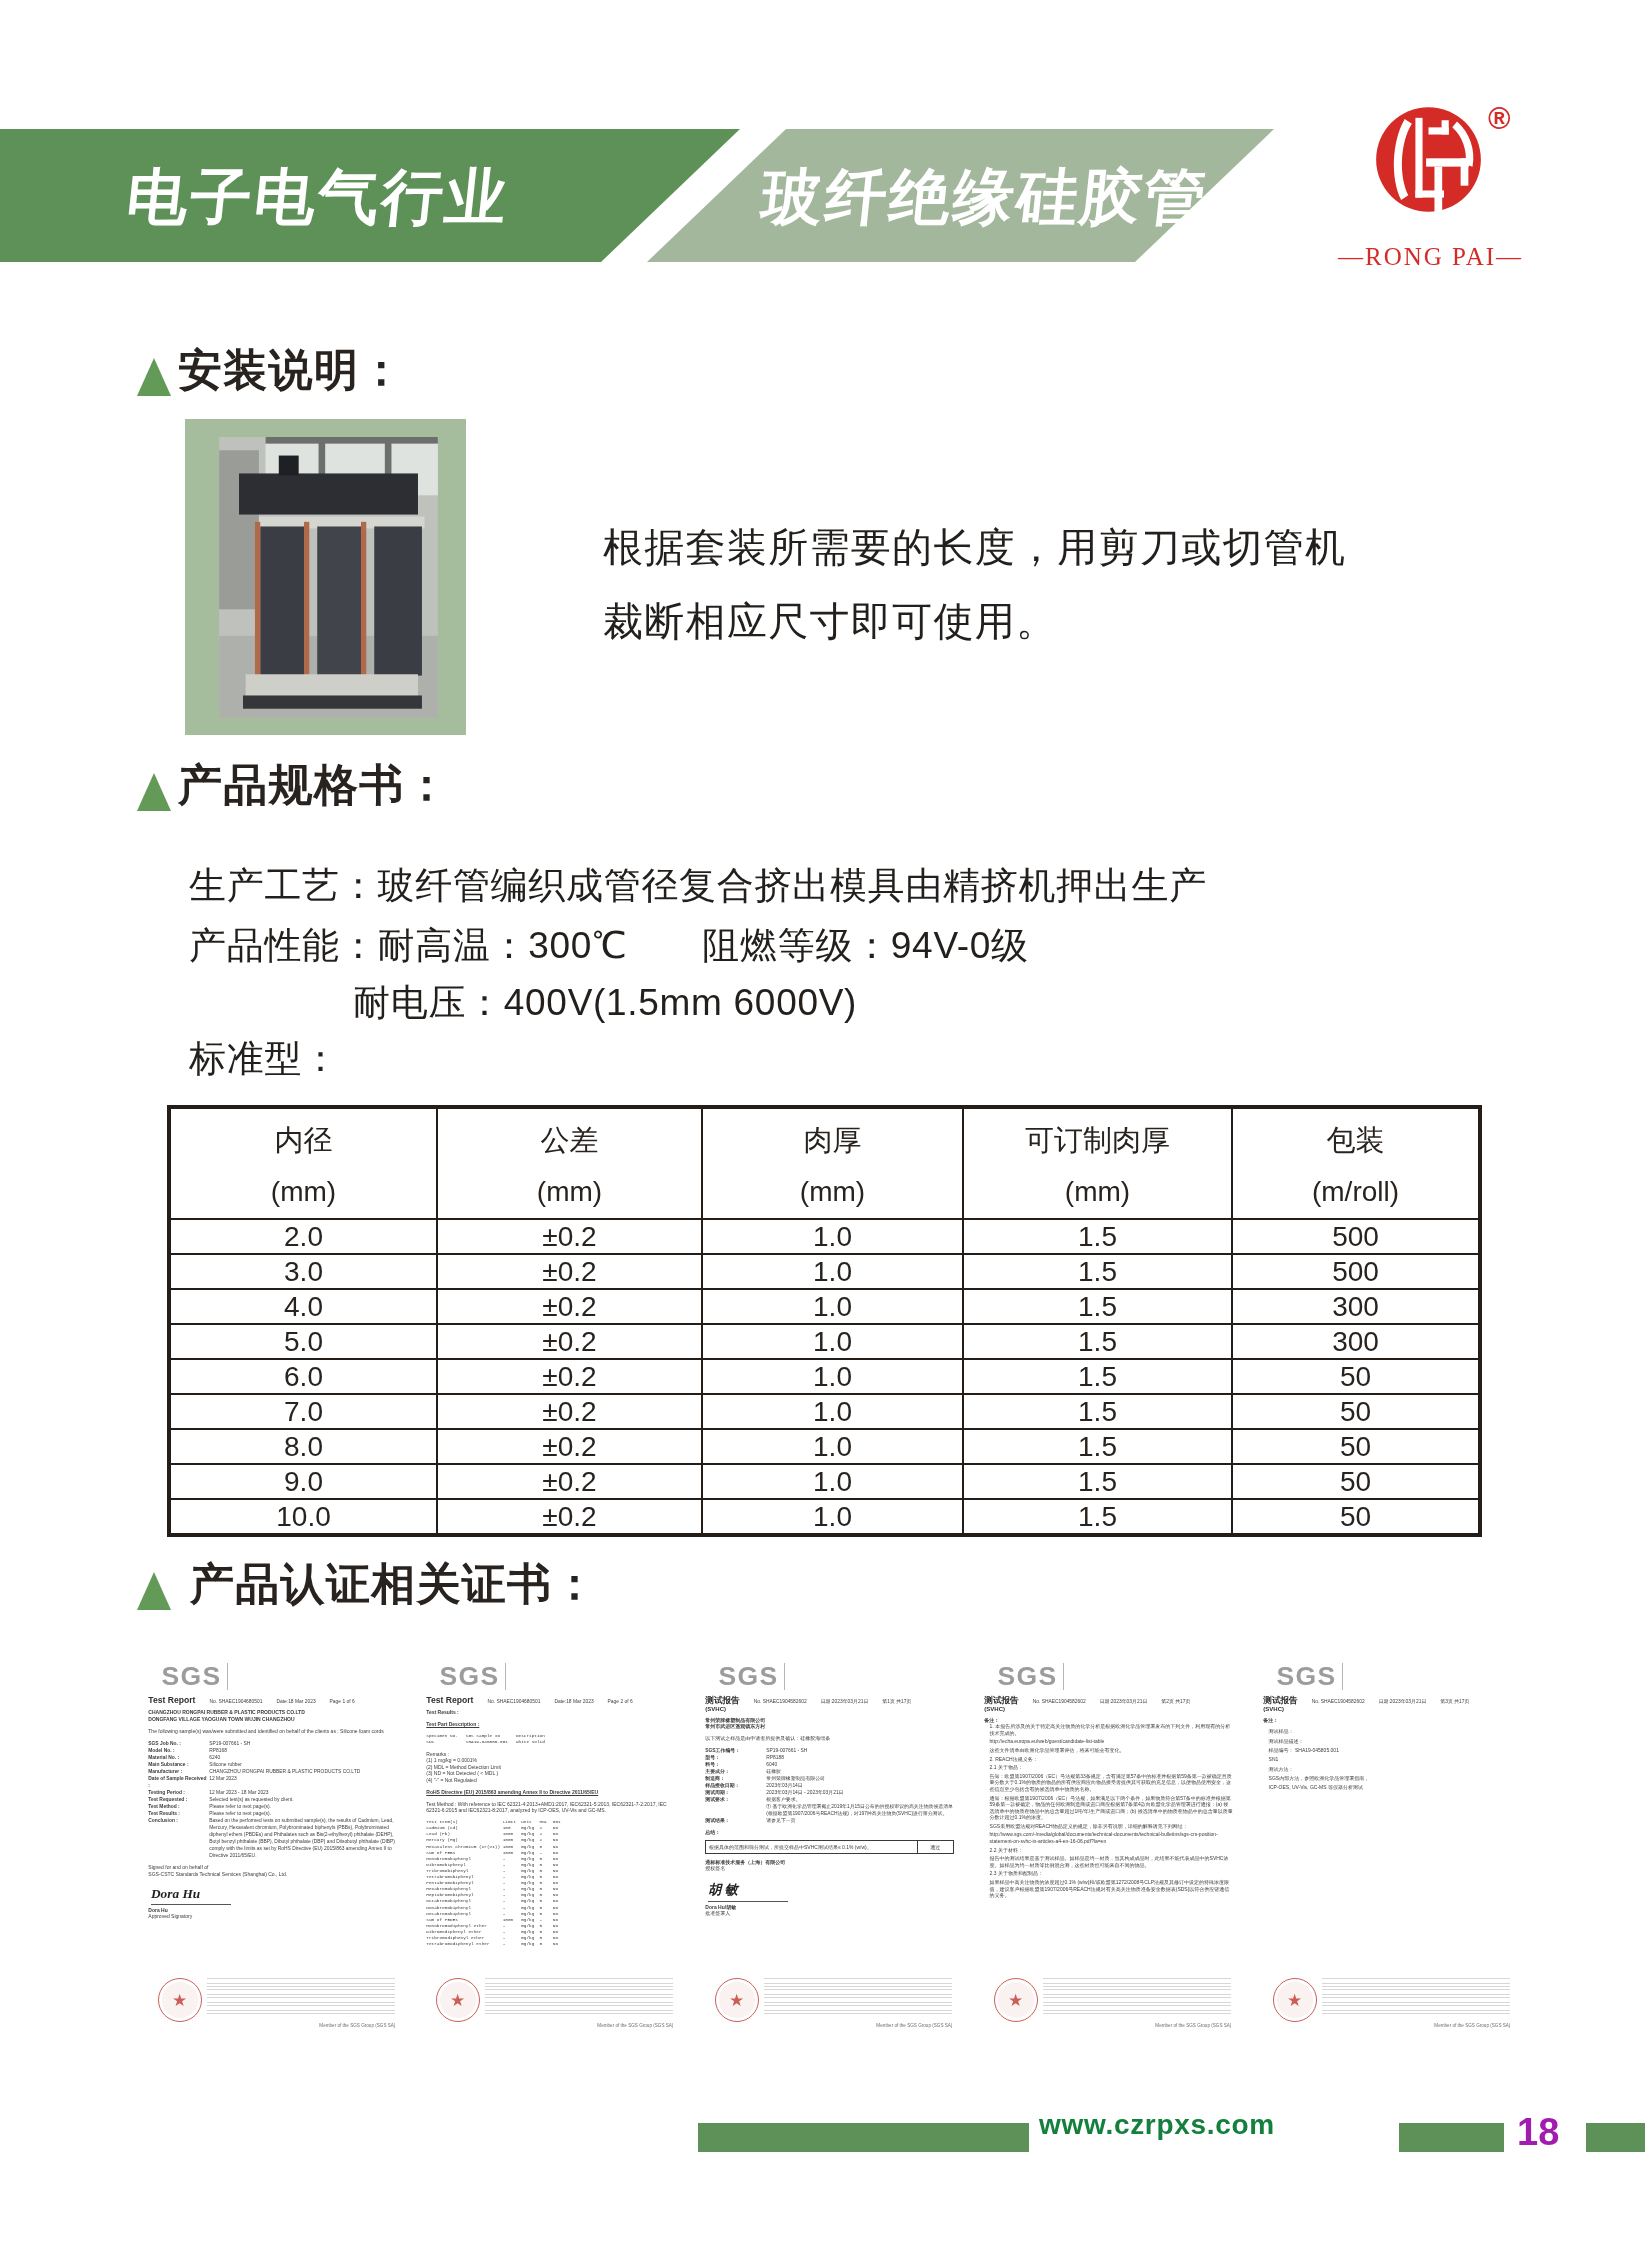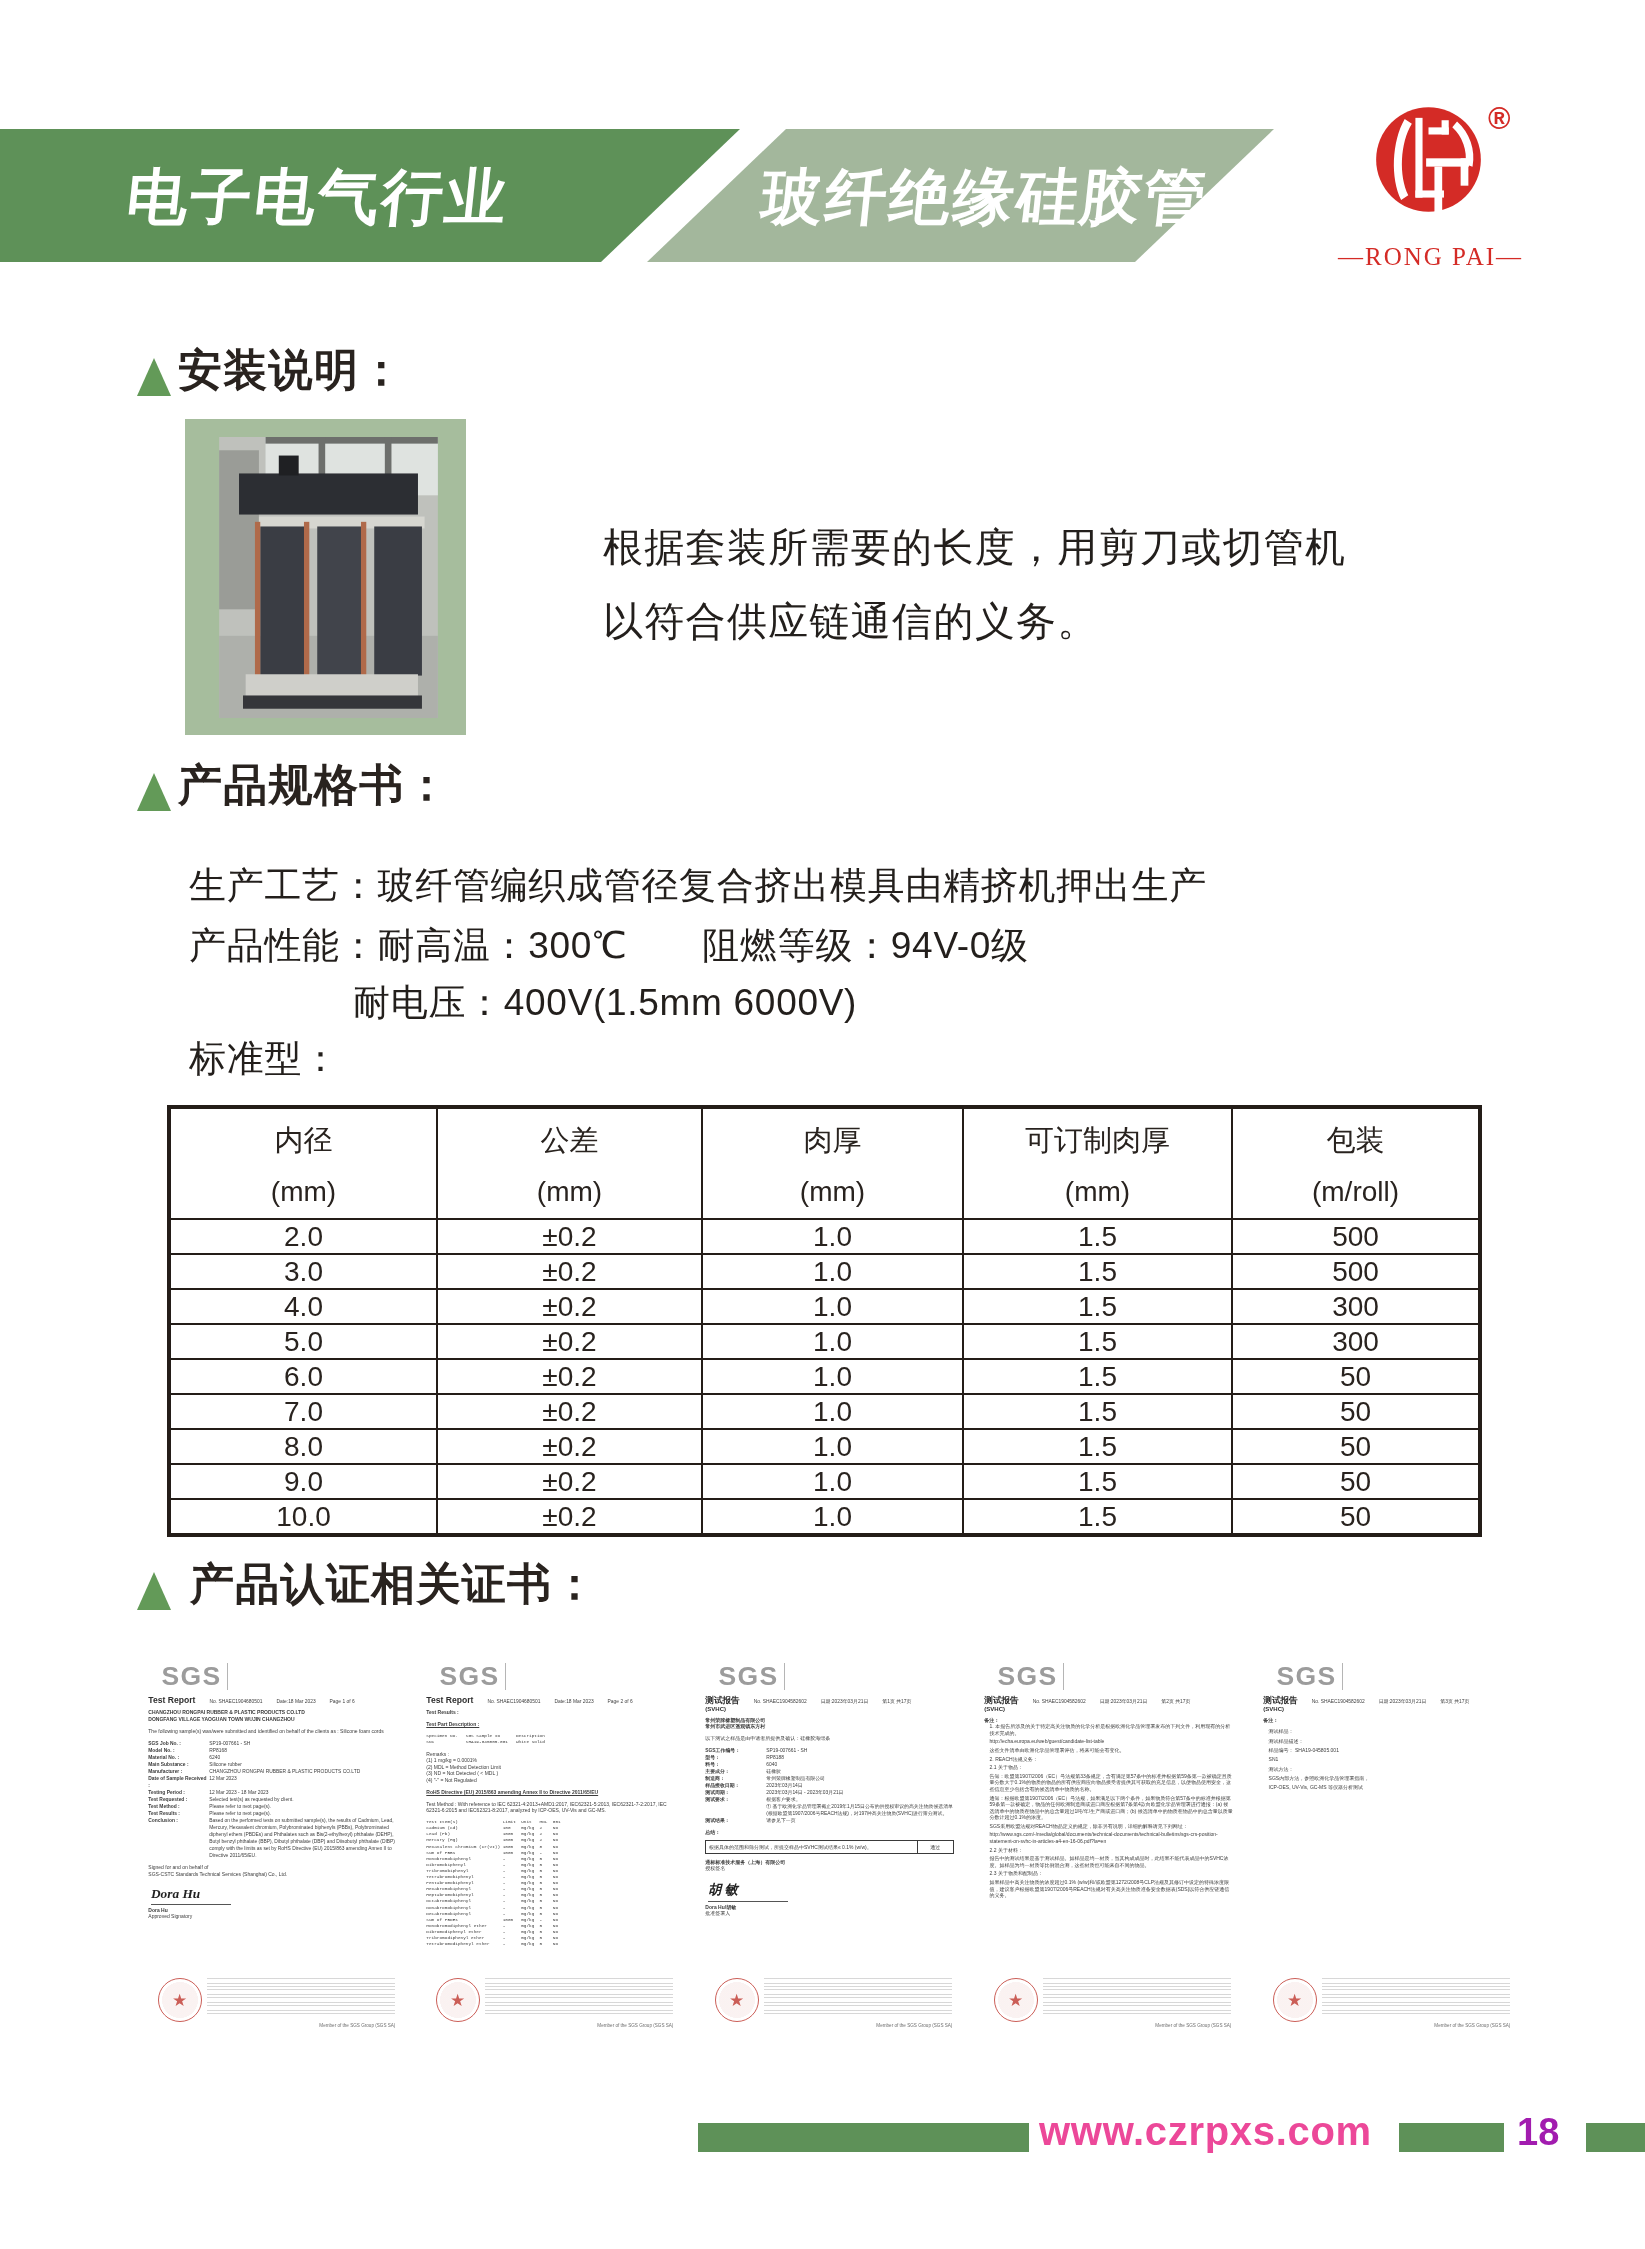--- a/index.html
+++ b/index.html
@@ -71,21 +71,21 @@
   .stamp{position:absolute;left:14.6px;bottom:46px;width:42px;height:42px;
          border:1.7px solid #c2423a;border-radius:50%;display:flex;align-items:center;
          justify-content:center;color:#c2423a;font-size:17px;opacity:.85;background:
          radial-gradient(circle at 50% 50%, rgba(196,66,58,.08) 60%, transparent 61%);}
   .fineprint{position:absolute;left:64px;right:6.6px;bottom:52px;height:38px;opacity:.65;
          background:repeating-linear-gradient(to bottom,#c2c2c2 0 0.7px,transparent 0.7px 2.7px);}
   .member{position:absolute;right:6.6px;bottom:40px;font-size:4.6px;color:#6e6e6e;}
 
   
   .f-bar{position:absolute;top:2123px;height:29px;background:#5e9158;}
-  .f-site{left:1039px;top:2109px;font-size:40px;font-weight:700;color:#ec4899;
+  .f-site{left:1039px;top:2109px;font-size:28px;font-weight:700;color:#15803d;
           letter-spacing:0.7px;white-space:nowrap;}
   .f-page{left:1517px;top:2111px;font-size:38px;font-weight:700;color:#a21caf;}
 </style>
 </head>
 <body>
 
 <div class="page">
 
   <div class="abs hdr-dark"></div>
   <div class="abs hdr-light"></div>
@@ -126,21 +126,21 @@
     <rect x="234" y="135" width="72" height="225" fill="#3a3d44"></rect>
     <rect x="128" y="128" width="8" height="240" fill="#b06a4a"></rect>
     <rect x="214" y="128" width="8" height="240" fill="#b06a4a"></rect>
     <rect x="54" y="128" width="8" height="240" fill="#b06a4a"></rect>
     <rect x="40" y="358" width="260" height="34" fill="#cfcfca"></rect>
     <rect x="36" y="390" width="270" height="20" fill="#35363a"></rect>
     <rect x="90" y="28" width="30" height="30" fill="#1f2023"></rect>
   </svg>
 
   <div class="body-line" style="left:603px;top:520px;">根据套装所需要的长度，用剪刀或切管机</div>
-  <div class="body-line" style="left:603px;top:594px;">以符合供应链通信的义务。</div>
+  <div class="body-line" style="left:603px;top:594px;">裁断相应尺寸即可使用。</div>
 
   <div class="tri" style="left:137px;top:773px;"></div>
   <div class="h-sec" style="left:178px;top:761px;">产品规格书：</div>
 
   <div class="spec-line" style="left:189px;top:861px;">生产工艺：玻纤管编织成管径复合挤出模具由精挤机押出生产</div>
   <div class="spec-line" style="left:189px;top:921px;">产品性能：耐高温：300℃　　阻燃等级：94V-0级</div>
   <div class="spec-line" style="left:353px;top:978px;">耐电压：400V(1.5mm 6000V)</div>
   <div class="spec-line" style="left:189px;top:1034px;">标准型：</div>
 
   <table class="spec">

